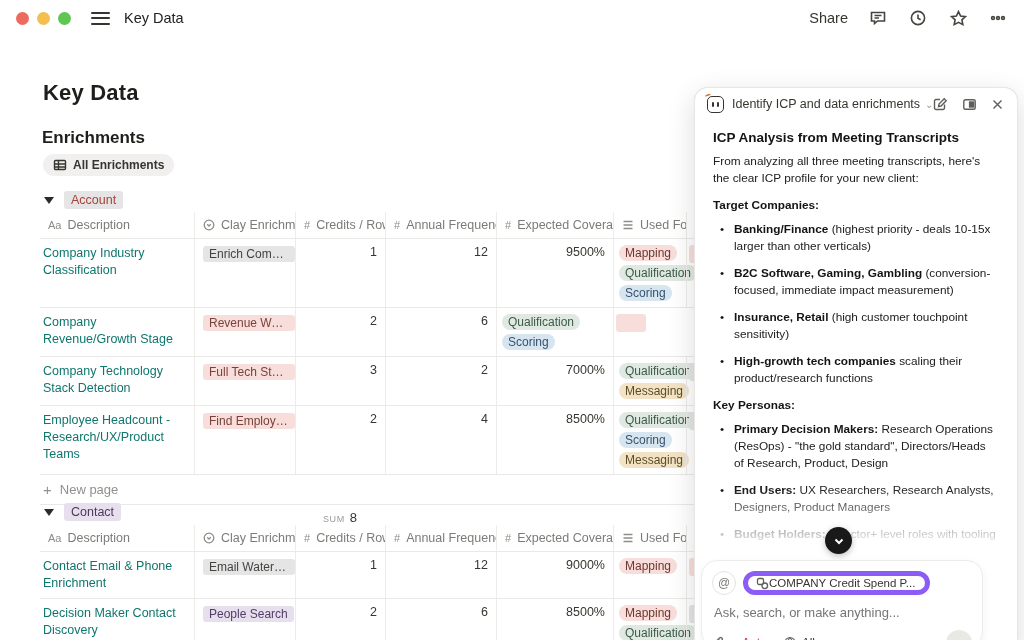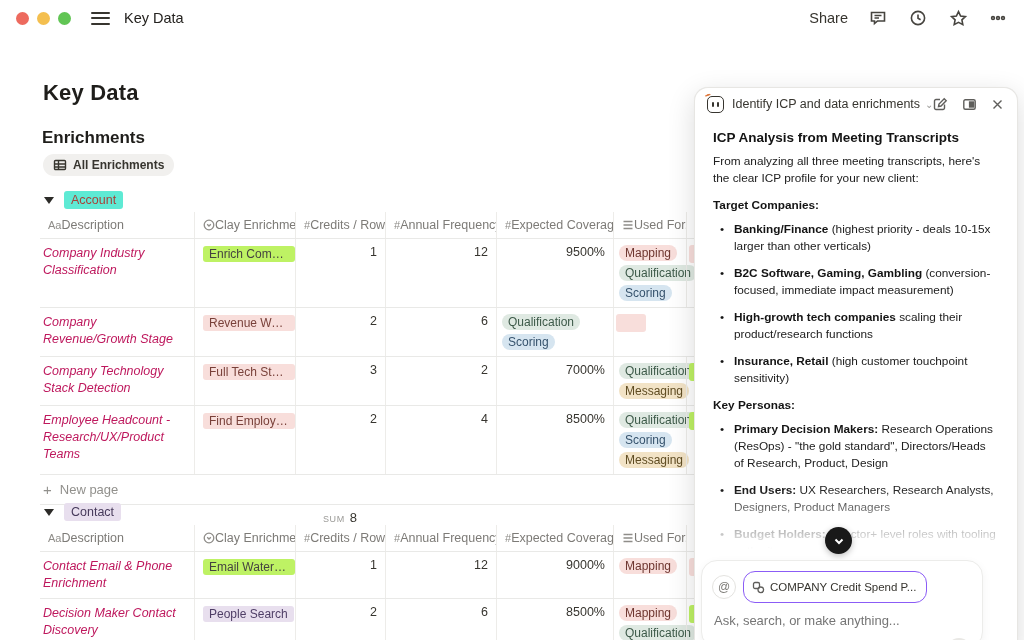--- a/index.html
+++ b/index.html
@@ -23,41 +23,41 @@
   .doc { position:absolute; left:0; top:36px; width:1024px; height:604px; }
   .h1 { position:absolute; left:43px; top:44px; font-size:22px; font-weight:700; color:#1f1e1b; letter-spacing:.2px;}
   .h2 { position:absolute; left:42px; top:92px; font-size:17px; font-weight:700; color:#1f1e1b;}
   .view-pill { position:absolute; left:43px; top:118px; height:22px; background:#f1f0ee; border-radius:11px;
     display:inline-flex; align-items:center; gap:6px; padding:0 10px; font-size:12px; font-weight:600; color:#37352f; cursor:pointer;}
   .view-pill svg { stroke:#37352f; fill:none; stroke-width:1.4;}
 
   .section-head { position:absolute; display:flex; align-items:center; gap:10px; cursor:pointer;}
   .tri { width:0; height:0; border-left:5px solid transparent; border-right:5px solid transparent; border-top:7px solid #2c2b28; }
   .badge { font-size:12.5px; padding:2px 7px; border-radius:3px; }
-  .c-badge-red { background:#5eead4; color:#a8423a; }
+  .c-badge-red { background:#e5e5e5; color:#a8423a; }
   .c-badge-purple { background:#e8dfee; color:#473a5b; }
 
   
   .tbl { position:absolute; left:40px; width:700px; }
   .trow { display:grid; grid-template-columns:154px 101px 90px 111px 117px 73px 44px; }
   .trow > div { padding:6px 8px; font-size:12.5px; min-height:26px; }
   .trow > div:nth-child(n+2){ border-left:1px solid #edece9; }
-  .thead > div { color:#7d7b77; display:flex; align-items:center; padding:5px 8px; white-space:nowrap; overflow:hidden;}
+  .thead > div { color:#7d7b77; display:flex; align-items:center; gap:6px; padding:5px 8px; white-space:nowrap; overflow:hidden;}
   .thead .cic { color:#8f8d89; font-size:11px; flex:none; display:flex; align-items:center;}
   .thead svg { stroke:#8f8d89; fill:none; stroke-width:1.3; }
   .body-row { border-top:1px solid #e9e9e7; }
-  .desc { color:#be185d; line-height:1.35; padding-left:3px !important; cursor:pointer;font-style:italic;}
+  .desc { color:#0f766e; line-height:1.35; padding-left:3px !important; cursor:pointer;}
   .num { text-align:right; color:#37352f; }
   .pillcell { padding-top:7px !important; }
   .pill { display:inline-block; font-size:12px; padding:1px 6px; border-radius:3px; white-space:nowrap; max-width:92px; overflow:hidden; text-overflow:ellipsis; cursor:pointer;}
   .tagcell { display:flex; flex-direction:column; align-items:flex-start; gap:4px; padding:6px 0 6px 5px !important; }
   .tag { font-size:12px; padding:1px 6px; border-radius:8px; cursor:pointer; }
   .sliver { padding:6px 0 0 2px !important; }
   .sliver span { display:inline-block; width:30px; height:18px; border-radius:3px; }
-  .c-gray{background:#bef264;color:#454340}
+  .c-gray{background:#e5e5e5;color:#454340}
   .c-pink{background:#f8dedb;color:#79413a}
   .c-purple{background:#e8dfee;color:#4f3e66}
   .c-red{background:#f8dedb;color:#6e3630}
   .c-green{background:#dfe9e2;color:#3d5a49}
   .c-blue{background:#d6e5f0;color:#36536d}
   .c-yellow{background:#f2e3c6;color:#5f4c22}
   .newpage { border-top:1px solid #e9e9e7; color:#91908c; font-size:13px; padding:6px 8px 6px 3px; display:flex; align-items:center; gap:8px; cursor:pointer;}
   .calc { border-top:1px solid #e9e9e7; }
   .calc .sumcell { text-align:center; padding:5px 8px; cursor:pointer;}
   .sum-label { font-size:9px; letter-spacing:.6px; color:#9b9a97; text-transform:uppercase; margin-right:5px;}
@@ -89,21 +89,21 @@
     background:linear-gradient(rgba(255,255,255,0), #ffffff 85%); pointer-events:none;}
   .fab { position:absolute; left:130px; top:439px; width:27px; height:27px; border-radius:50%; background:#191919;
     display:flex; align-items:center; justify-content:center; cursor:pointer; box-shadow:0 2px 6px rgba(0,0,0,.25);}
   .fab svg { stroke:#fff; fill:none; stroke-width:2; }
 
   .composer { position:absolute; left:6px; top:472px; width:282px; height:88px; background:#fff;
     border:1px solid #ececea; border-radius:16px; box-shadow:0 3px 10px rgba(0,0,0,.05); padding:10px 10px 9px 10px;}
   .comp-row1 { display:flex; align-items:center; gap:7px; }
   .at-btn { width:24px; height:24px; border:1px solid #e4e3e0; border-radius:50%; display:flex; align-items:center; justify-content:center;
     font-size:12px; color:#7d7b77; cursor:pointer; flex:none;}
-  .chip { height:32px; border:1px solid #8b5cf6; border-radius:12px; display:flex; align-items:center; gap:5px; padding:0 10px 0 8px;
+  .chip { height:24px; border:5px solid #8b5cf6; border-radius:12px; display:flex; align-items:center; padding:0 10px 0 8px;
     font-size:11.5px; color:#37352f; cursor:pointer; white-space:nowrap;}
   .chip svg { stroke:#5f5e5b; fill:none; stroke-width:1.3; }
   .comp-input { margin:10px 0 0 2px; font-size:13px; color:#9b9a97; border:none; outline:none; width:250px; background:transparent;}
   .comp-row3 { display:flex; align-items:center; margin-top:9px; }
   .clip { cursor:pointer; display:flex;}
   .clip svg { stroke:#6f6e6b; fill:none; stroke-width:1.4;}
   .auto { font-size:12px; color:#be185d; margin-left:16px; cursor:pointer;}
   .sources { display:flex; align-items:center; gap:5px; margin-left:16px; font-size:12px; color:#37352f; cursor:pointer;}
   .sources svg { stroke:#6f6e6b; fill:none; stroke-width:1.2;}
   .send { margin-left:auto; width:26px; height:26px; border-radius:50%; background:#e9e8e5; color:#fff;
@@ -383,22 +383,22 @@
     </span>
   </div>
 
   <div class="p-content">
     <h3>ICP Analysis from Meeting Transcripts</h3>
     <p>From analyzing all three meeting transcripts, here's the clear ICP profile for your new client:</p>
 
     <div class="p-label">Target Companies:</div>
     <div class="p-bullet"><b>Banking/Finance</b><span> (highest priority - deals 10-15x larger than other verticals)</span></div>
     <div class="p-bullet"><b>B2C Software, Gaming, Gambling</b><span> (conversion-focused, immediate impact measurement)</span></div>
+    <div class="p-bullet"><b>Insurance, Retail</b><span> (high customer touchpoint sensitivity)</span></div>
     <div class="p-bullet"><b>High-growth tech companies</b><span> scaling their product/research functions</span></div>
-    <div class="p-bullet"><b>Insurance, Retail</b><span> (high customer touchpoint sensitivity)</span></div>
 
     <div class="p-label">Key Personas:</div>
     <div class="p-bullet"><b>Primary Decision Makers:</b><span> Research Operations (ResOps) - "the gold standard", Directors/Heads of Research, Product, Design</span></div>
     <div class="p-bullet"><b>End Users:</b><span> UX Researchers, Research Analysts, Designers, Product Managers</span></div>
     <div class="p-bullet"><b>Budget Holders:</b><span> Director+ level roles with tooling authority</span></div>
 
   </div>
 
   <div class="fade"></div>
 

